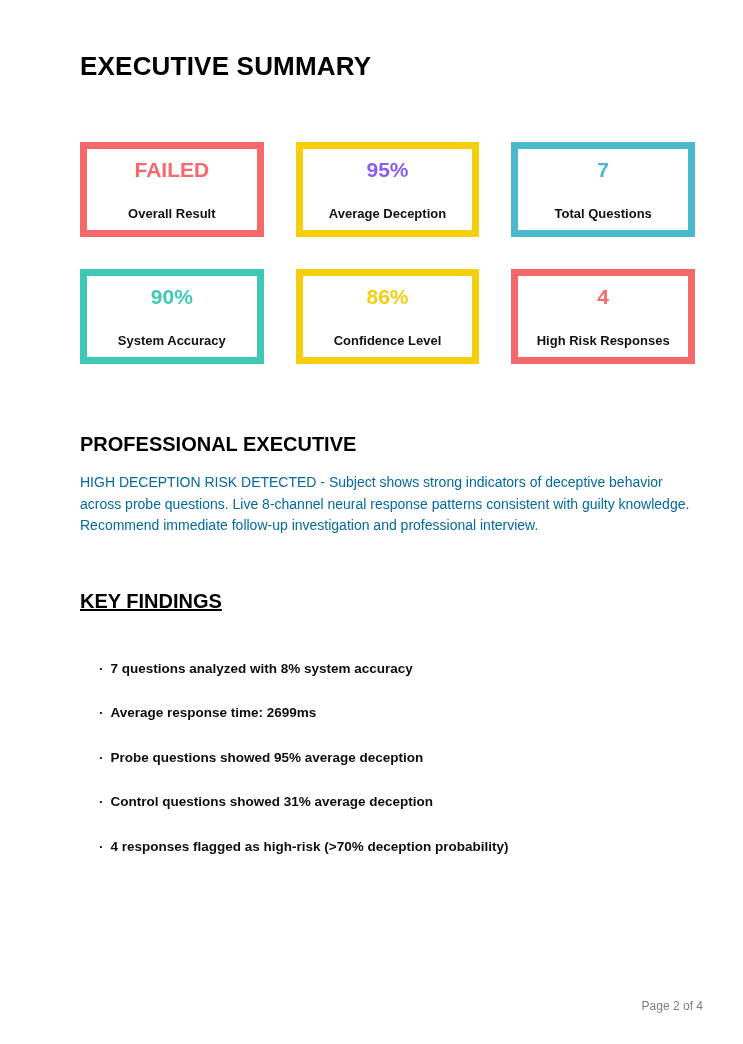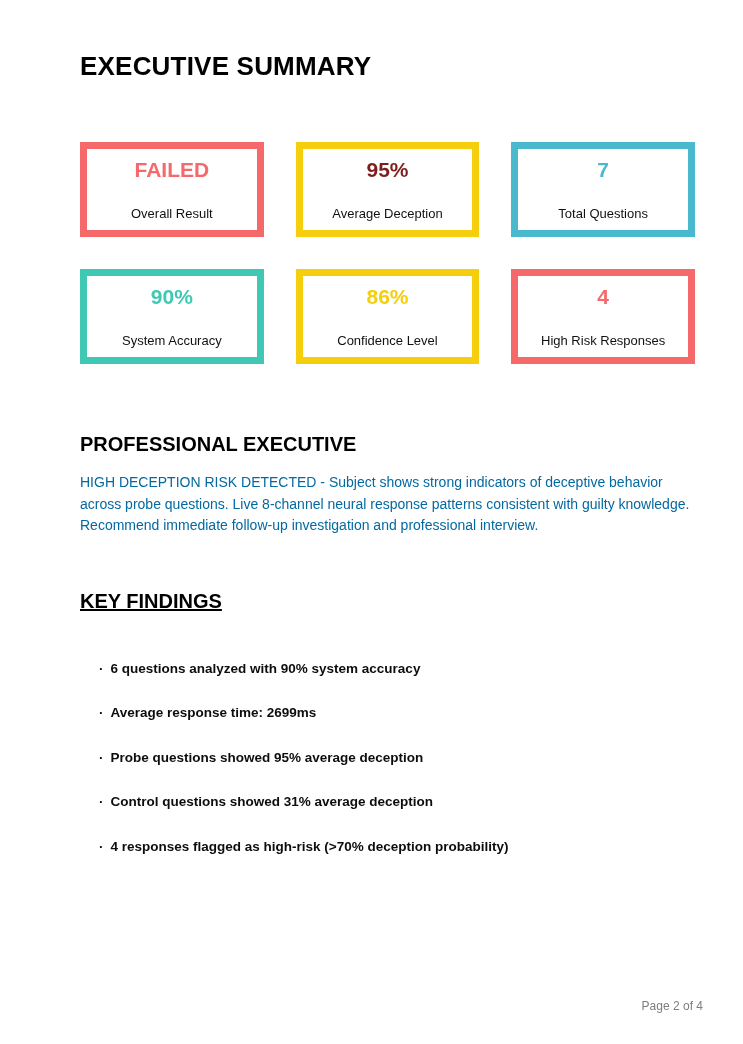--- a/index.html
+++ b/index.html
@@ -41,21 +41,21 @@
     text-align: center;
   }
   .stat-value {
     font-size: 21px;
     font-weight: 700;
     line-height: 1.1;
   }
   .stat-label {
     margin-top: 9px;
     font-size: 13px;
-    font-weight: 400;
+    font-weight: 700;
     color: #111111;
   }
   .section-heading {
     font-size: 20px;
     font-weight: 700;
     color: #000000;
   }
   .assessment-heading { margin-top: 53px; }
   .assessment-body {
     margin-top: 0;
@@ -102,21 +102,21 @@
     <h1 class="doc-title">EXECUTIVE SUMMARY</h1>
 
     <div class="stats-grid">
 
       <div class="stat-card" style="border-color: rgb(245, 105, 107);">
         <div class="stat-value" style="color: rgb(245, 105, 107);">FAILED</div>
         <div class="stat-label">Overall Result</div>
       </div>
 
       <div class="stat-card" style="border-color: rgb(245, 206, 14);">
-        <div class="stat-value" style="color: #7f1d1d;">95%</div>
+        <div class="stat-value" style="color: #8b5cf6;">95%</div>
         <div class="stat-label">Average Deception</div>
       </div>
 
       <div class="stat-card" style="border-color: rgb(74, 184, 205);">
         <div class="stat-value" style="color: rgb(74, 184, 205);">7</div>
         <div class="stat-label">Total Questions</div>
       </div>
 
       <div class="stat-card" style="border-color: rgb(63, 201, 180);">
         <div class="stat-value" style="color: rgb(63, 201, 180);">90%</div>
@@ -135,21 +135,21 @@
 
     </div>
 
     <h2 class="section-heading assessment-heading">PROFESSIONAL EXECUTIVE</h2>
 
     <p class="assessment-body">HIGH DECEPTION RISK DETECTED - Subject shows strong indicators of deceptive behavior across probe questions. Live 8-channel neural response patterns consistent with guilty knowledge. Recommend immediate follow-up investigation and professional interview.</p>
 
     <h2 class="section-heading findings-heading">KEY FINDINGS</h2>
 
     <ul class="findings-list">
-      <li>6 questions analyzed with 90% system accuracy</li>
+      <li>7 questions analyzed with 8% system accuracy</li>
       <li>Average response time: 2699ms</li>
       <li>Probe questions showed 95% average deception</li>
       <li>Control questions showed 31% average deception</li>
       <li>4 responses flagged as high-risk (&gt;70% deception probability)</li>
     </ul>
 
   </div>
 
   <div class="page-footer">Page 2 of 4</div>
 </div>

